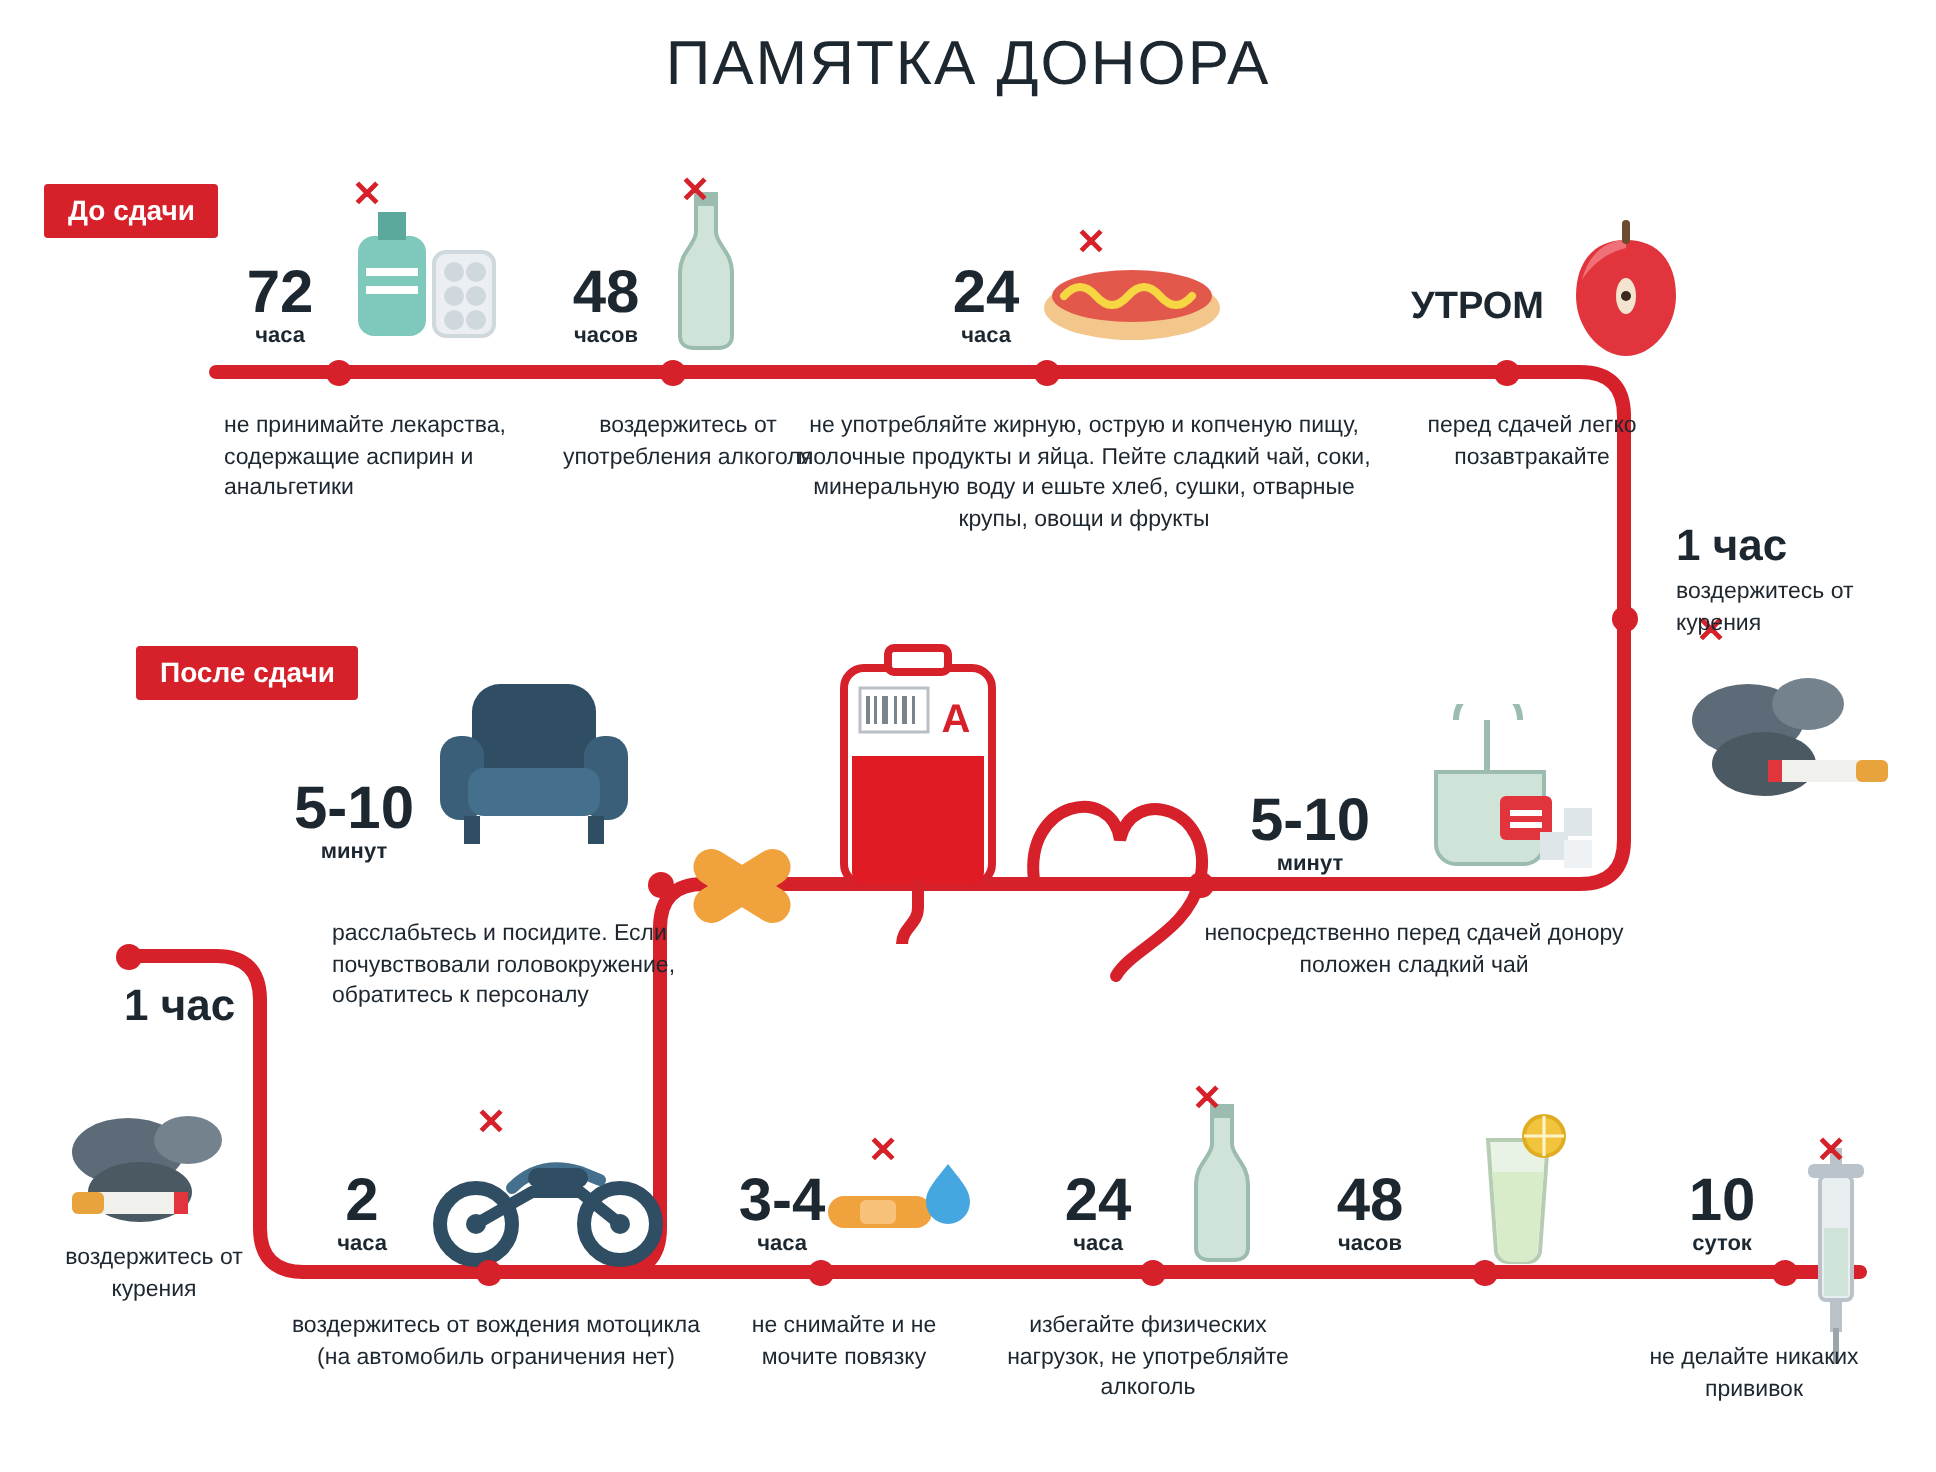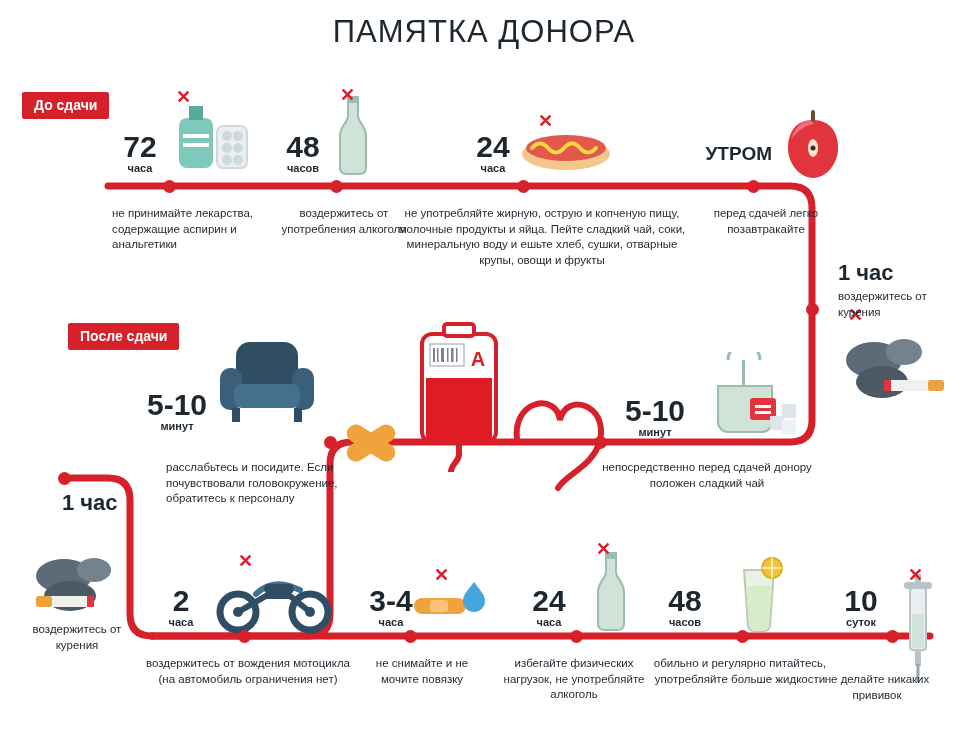--- a/index.html
+++ b/index.html
@@ -273,21 +273,20 @@
     <path d="M16 14 h30 l-4 56 a6 6 0 0 1 -6 5 h-10 a6 6 0 0 1 -6 -5z" fill="#e8f3e6" stroke="#b6cdb4" stroke-width="2"></path>
     <path d="M18 30 h26 l-3.4 40 a6 6 0 0 1 -6 5 h-7.2 a6 6 0 0 1 -6 -5z" fill="#d8ecc9"></path>
     <circle cx="44" cy="12" r="10" fill="#f2c33c" stroke="#e0ad22" stroke-width="2"></circle>
     <path d="M44 2 v20 M34 12 h20" stroke="#fff3c9" stroke-width="1.6"></path>
   </svg>
   <div class="abs num" style="left:652px;top:586px;width:66px;">
     <span class="big">48</span>
     <span class="small">часов</span>
   </div>
   <div class="abs dot" style="left:736px;top:630px;"></div>
-  <div class="abs cap center" style="left:650px;top:656px;width:180px;">обильно и регулярно питайтесь, употребляйте больше жидкости</div>
 
   <svg class="abs ill" style="left:896px;top:574px;" width="44" height="110" viewBox="0 0 44 110">
     <rect x="14" y="14" width="16" height="62" rx="3" fill="#e9eef1" stroke="#b9c3c9" stroke-width="2"></rect>
     <rect x="16" y="40" width="12" height="34" fill="#cfe3d8"></rect>
     <rect x="8" y="8" width="28" height="7" rx="3" fill="#b9c3c9"></rect>
     <rect x="19" y="0" width="6" height="10" fill="#b9c3c9"></rect>
     <rect x="19" y="76" width="6" height="16" fill="#b9c3c9"></rect>
     <rect x="20.5" y="90" width="3" height="18" fill="#9aa5ab"></rect>
   </svg>
   <div class="abs cross" style="left:908px;top:566px;">✕</div>

